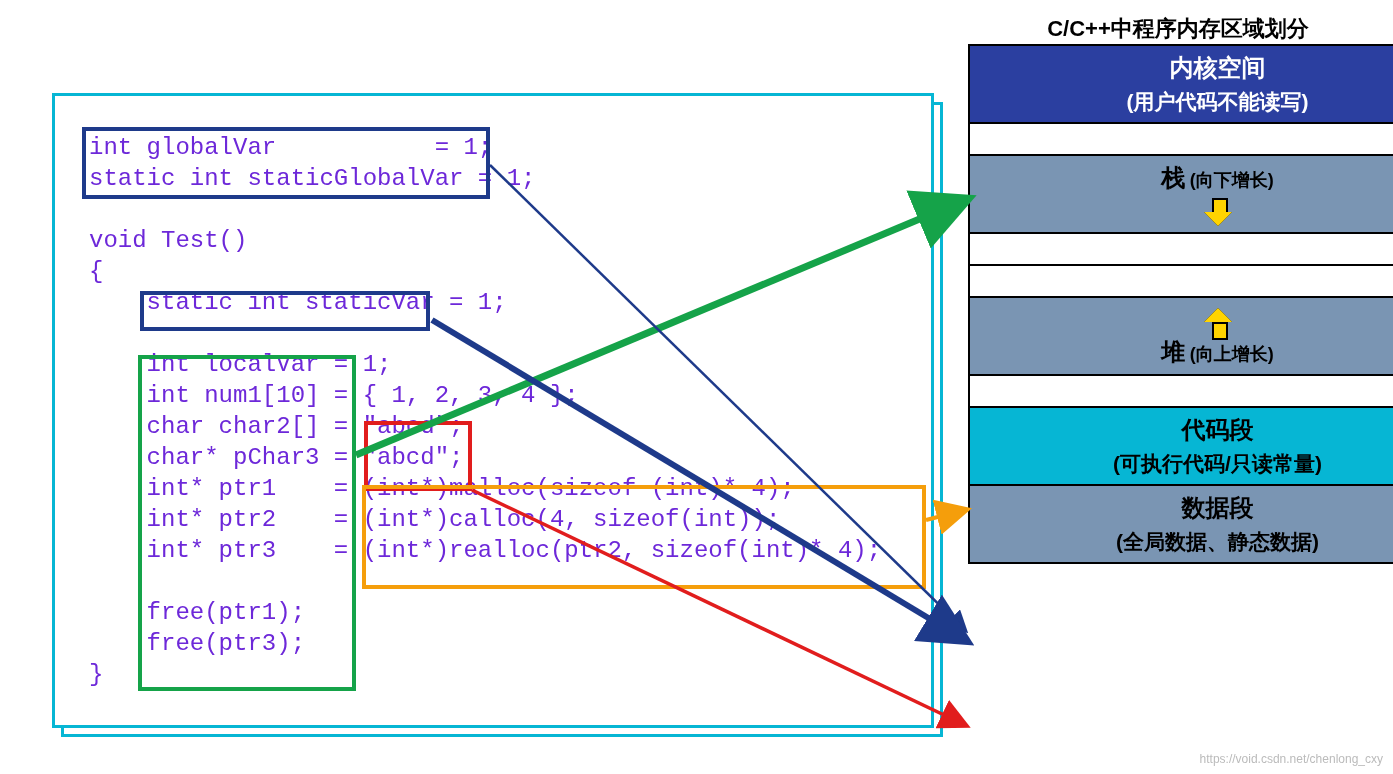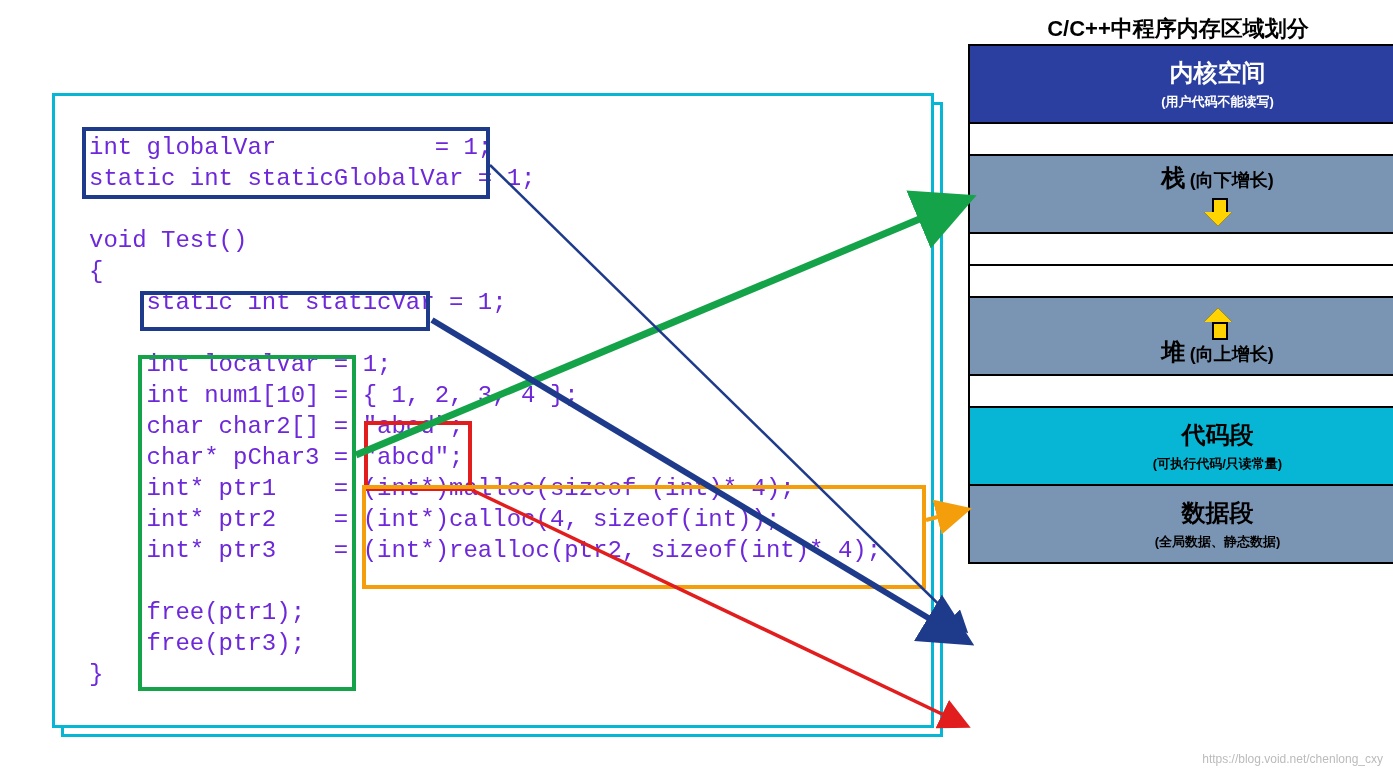--- a/index.html
+++ b/index.html
@@ -71,21 +71,21 @@
     border-bottom:2px solid #000;
     position:relative;
   }
   .mem .gap{
     height:30px;
     background:#fff;
     border-bottom:2px solid #000;
   }
   .mem .seg:last-child{ border-bottom:none; }
   .seg .t1{ font-size:24px; }
-  .seg .t2{ font-size:13px; font-weight:700; margin-top:4px;}
+  .seg .t2{ font-size:21px; font-weight:700; margin-top:4px;}
   .seg .inline .t1{ display:inline; font-size:24px;}
   .seg .inline .t2{ display:inline; font-size:18px; }
   .c-darkblue{ background:#2b3fa0; color:#fff;}
   .c-steel{ background:#7a95b3; color:#000;}
   .c-cyan{ background:#06b6d4; color:#000;}
   .arrow-down, .arrow-up{
     width:28px;height:28px;
     position:relative;
     margin-top:4px;
   }
@@ -196,13 +196,13 @@
 
   <line x1="490" y1="165" x2="965" y2="630" stroke="#1e3a8a" stroke-width="2.5" marker-end="url(#ah-blue)"></line>
 
   <line x1="432" y1="320" x2="965" y2="640" stroke="#1e3a8a" stroke-width="6" marker-end="url(#ah-blue)"></line>
 
   <line x1="926" y1="520" x2="965" y2="510" stroke="#f59e0b" stroke-width="4" marker-end="url(#ah-orange)"></line>
 
   <line x1="472" y1="490" x2="965" y2="725" stroke="#e11d1d" stroke-width="3.5" marker-end="url(#ah-red)"></line>
 </svg>
 
-<div class="watermark">https://blog.void.net/chenlong_cxy</div>
+<div class="watermark">https://void.csdn.net/chenlong_cxy</div>
 
 </body></html>

